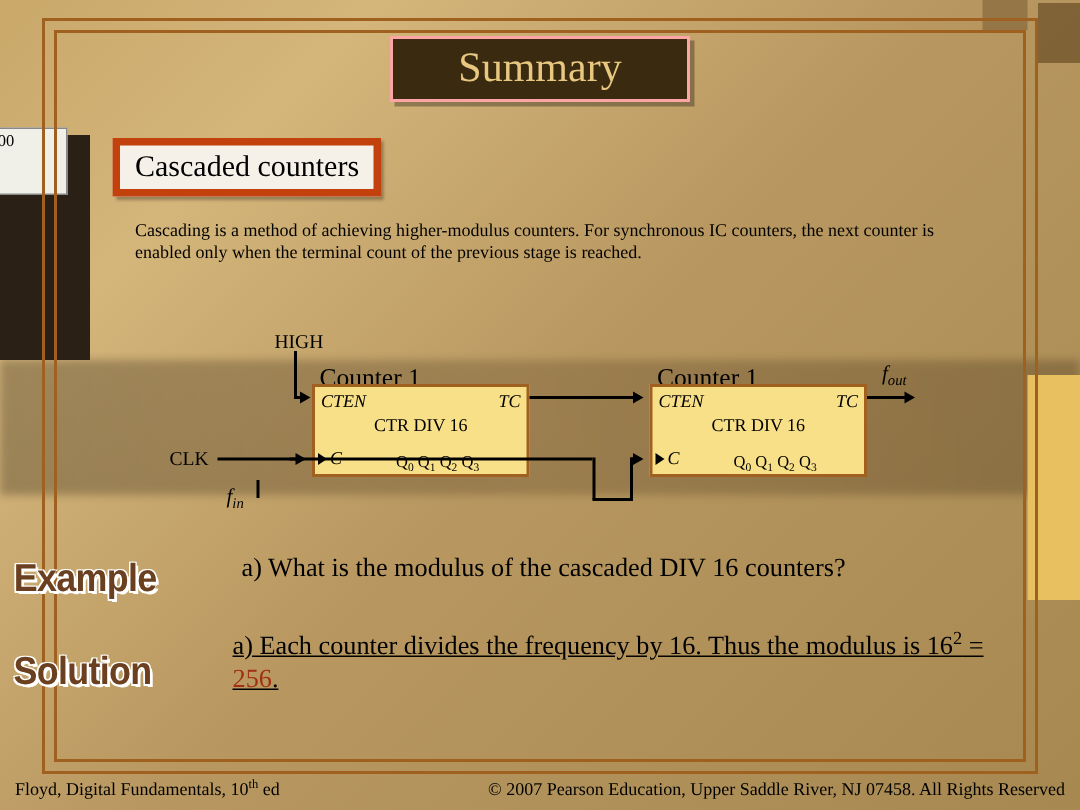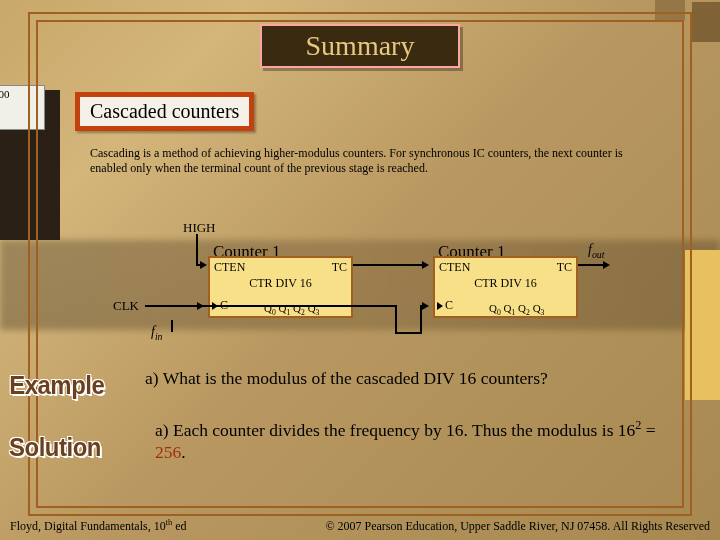--- a/index.html
+++ b/index.html
@@ -27,21 +27,21 @@
   .title-box span { color:#e8c880; font-size:28px; font-family:"Times New Roman",serif; }
 
   .subtitle { position:absolute; left:75px; top:92px; background:#f5f0e8; border:5px solid #c2410c; padding:3px 10px; font-size:20px; box-shadow:2px 2px 2px rgba(0,0,0,.3); }
 
   .body-text { position:absolute; left:90px; top:146px; width:560px; font-size:12px; line-height:1.25; }
 
   .diagram { position:absolute; left:133px; top:220px; width:480px; height:140px; }
   .high-label { position:absolute; left:50px; top:0; font-size:13px; }
   .ctr-label { font-size:17px; position:absolute; }
   .counter-box { position:absolute; width:145px; height:62px; background:#f8e088; border:2px solid #a06020; }
-  .pin { font-size:12px; position:absolute;text-align:right; }
+  .pin { font-size:12px; font-style:italic; position:absolute;text-align:right; }
   .pin-q { font-size:11px; position:absolute; }
   .inner-label { position:absolute; font-size:12px; width:100%; text-align:center; }
   .clk { position:absolute; font-size:13px; }
   .wire { position:absolute; background:#000; }
   .arrow-r::after { content:''; position:absolute; right:-6px; top:-3px; border:4px solid transparent; border-left:7px solid #000; }
   .tri { position:absolute; width:0; height:0; border-top:4px solid transparent; border-bottom:4px solid transparent; border-left:6px solid #000; }
 
   .example-label { position:absolute; left:5px; font-family:Arial,sans-serif; font-weight:bold; font-size:26px; color:#6a4020; text-shadow:2px 2px 0 #fff, -1px -1px 0 #fff, 1px -1px 0 #fff, -1px 1px 0 #fff; letter-spacing:-.5px; transform:scaleX(.92); }
 
   .qa-block { position:absolute; left:145px; width:530px; font-size:17.5px; line-height:1.25; }
@@ -116,25 +116,25 @@
   <div class="wire" style="left:287px; top:85px; width:2px; height:29px;"></div>
   <div class="wire arrow-r" style="left:287px; top:85px; width:7px; height:2px;"></div>
 
   <span class="fout-label" style="position:absolute; left:18px; top:104px;"><i>f</i><sub>in</sub></span>
   <div class="wire" style="left:38px; top:100px; width:2px; height:12px;"></div>
 </div>
 
 <div class="example-label" style="top:370px;">Example</div>
 <div class="example-label" style="top:432px;">Solution</div>
 
-<div class="qa-block" style="top:368px;">
+<div class="qa-block" style="top:368px;margin-left:16px;">
   <div>a)  What is the modulus of the cascaded DIV 16 counters?</div>
 </div>
 
-<div class="qa-block" style="top:418px; left:155px; width:520px;">
+<div class="qa-block" style="top:418px; left:155px; width:520px;text-decoration:underline;">
   <div>
     <span>a)  Each counter divides the frequency by 16. Thus the modulus is 16</span><span class="sup">2</span><span> = </span><span class="ans-num">256</span><span>.</span>
   </div>
 </div>
 
 <div class="footer-left">
   <span>Floyd, Digital Fundamentals, 10</span><span class="sup">th</span><span> ed</span>
 </div>
 <div class="footer-right">© 2007 Pearson Education, Upper Saddle River, NJ 07458. All Rights Reserved</div>
 

